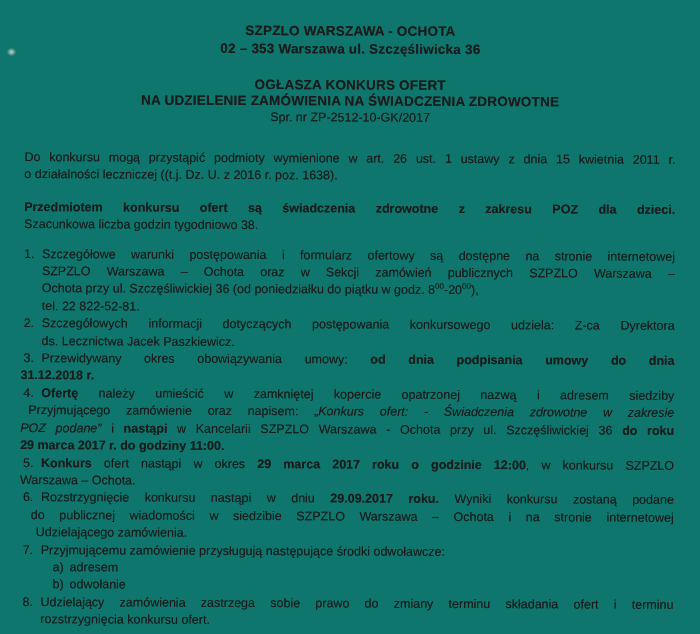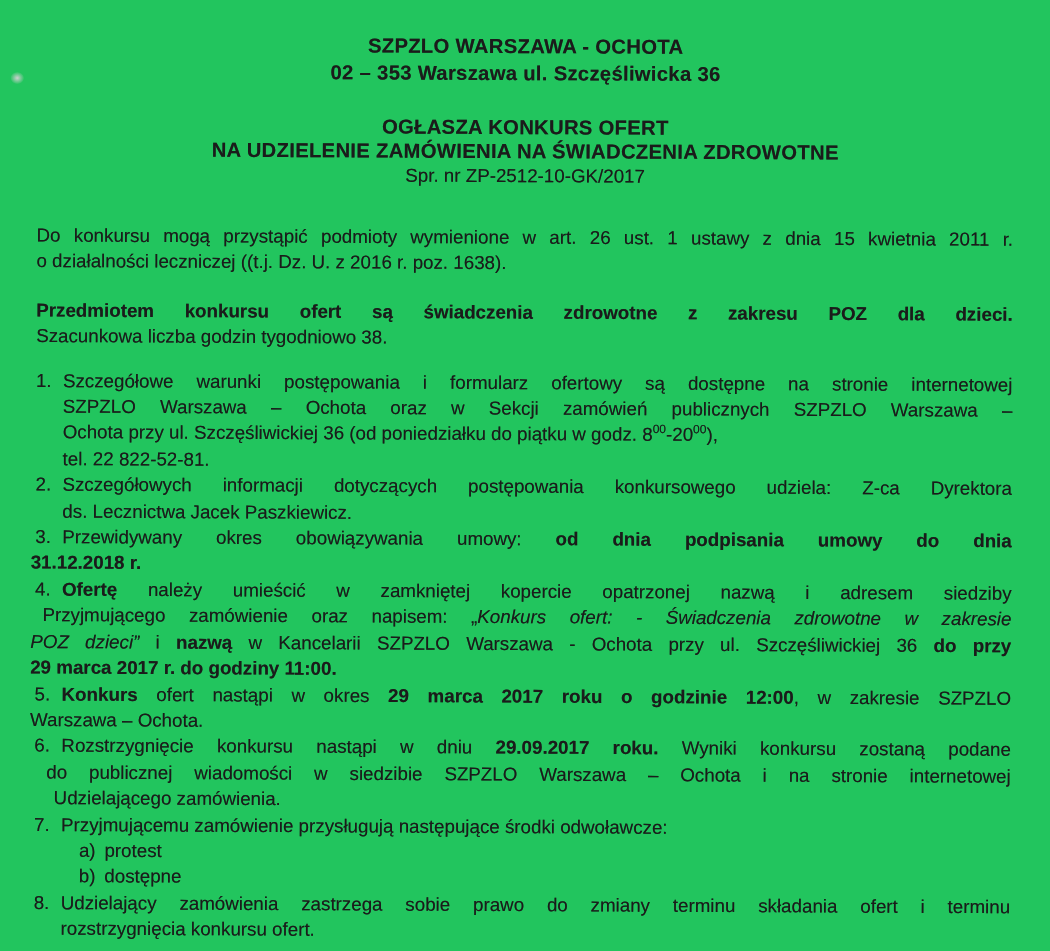--- a/index.html
+++ b/index.html
@@ -4,21 +4,21 @@
 <style>
   html, body {
     margin: 0; padding: 0;
     width: 700px; height: 634px;
     background: #ffffff;
     overflow: hidden;
   }
   .sheet {
     position: relative;
     width: 700px; height: 634px;
-    background: #22c55e;
+    background: #0f766e;
     font-family: "Liberation Sans", "DejaVu Sans", sans-serif;
     color: #1b1b1b;
   }
   .content {
     padding: 21px 24px 0 25px;
     transform: rotate(0.25deg);
     transform-origin: 20px 20px;
     text-shadow: 0 0 0.4px rgba(20,20,20,0.55);
   }
   .hdr {
@@ -115,32 +115,32 @@
       <div class="ln in18">tel. 22 822-52-81.</div>
 
       <div class="ln just"><span class="num">2.</span><span>Szczegółowych informacji dotyczących postępowania konkursowego udziela: Z-ca Dyrektora</span></div>
       <div class="ln in18">ds. Lecznictwa Jacek Paszkiewicz.</div>
 
       <div class="ln just"><span class="num">3.</span><span>Przewidywany okres obowiązywania umowy: </span><span class="b">od dnia podpisania umowy do dnia</span></div>
       <div class="ln b out3">31.12.2018 r.</div>
 
       <div class="ln just"><span class="num">4.</span><span class="b">Ofertę</span><span> należy umieścić w zamkniętej kopercie opatrzonej nazwą i adresem siedziby</span></div>
       <div class="ln just in5"><span>Przyjmującego zamówienie oraz napisem: „</span><span class="i">Konkurs ofert: - Świadczenia zdrowotne w zakresie</span></div>
-      <div class="ln just out3"><span class="i">POZ dzieci”</span><span> i </span><span class="b">nazwą</span><span> w Kancelarii SZPZLO Warszawa - Ochota przy ul. Szczęśliwickiej 36 </span><span class="b">do przy</span></div>
+      <div class="ln just out3"><span class="i">POZ podane”</span><span> i </span><span class="b">nastąpi</span><span> w Kancelarii SZPZLO Warszawa - Ochota przy ul. Szczęśliwickiej 36 </span><span class="b">do roku</span></div>
       <div class="ln b out3">29 marca 2017 r. do godziny 11:00.</div>
 
-      <div class="ln just"><span class="num">5.</span><span class="b">Konkurs</span><span> ofert nastąpi w okres </span><span class="b">29 marca 2017 roku o godzinie 12:00</span><span>, w zakresie SZPZLO</span></div>
+      <div class="ln just"><span class="num">5.</span><span class="b">Konkurs</span><span> ofert nastąpi w okres </span><span class="b">29 marca 2017 roku o godzinie 12:00</span><span>, w konkursu SZPZLO</span></div>
       <div class="ln out3">Warszawa – Ochota.</div>
 
       <div class="ln just"><span class="num">6.</span><span>Rozstrzygnięcie konkursu nastąpi w dniu </span><span class="b">29.09.2017 roku.</span><span> Wyniki konkursu zostaną podane</span></div>
       <div class="ln just in8">do publicznej wiadomości w siedzibie SZPZLO Warszawa – Ochota i na stronie internetowej</div>
       <div class="ln in13">Udzielającego zamówienia.</div>
 
       <div class="ln"><span class="num">7.</span><span>Przyjmującemu zamówienie przysługują następujące środki odwoławcze:</span></div>
-      <div class="ln in30"><span class="subnum">a)</span><span>protest</span></div>
-      <div class="ln in30"><span class="subnum">b)</span><span>dostępne</span></div>
+      <div class="ln in30"><span class="subnum">a)</span><span>adresem</span></div>
+      <div class="ln in30"><span class="subnum">b)</span><span>odwołanie</span></div>
 
       <div class="ln just"><span class="num">8.</span><span>Udzielający zamówienia zastrzega sobie prawo do zmiany terminu składania ofert i terminu</span></div>
       <div class="ln in18">rozstrzygnięcia konkursu ofert.</div>
 
     </div>
   </div>
 </div>
 
 </body></html>

